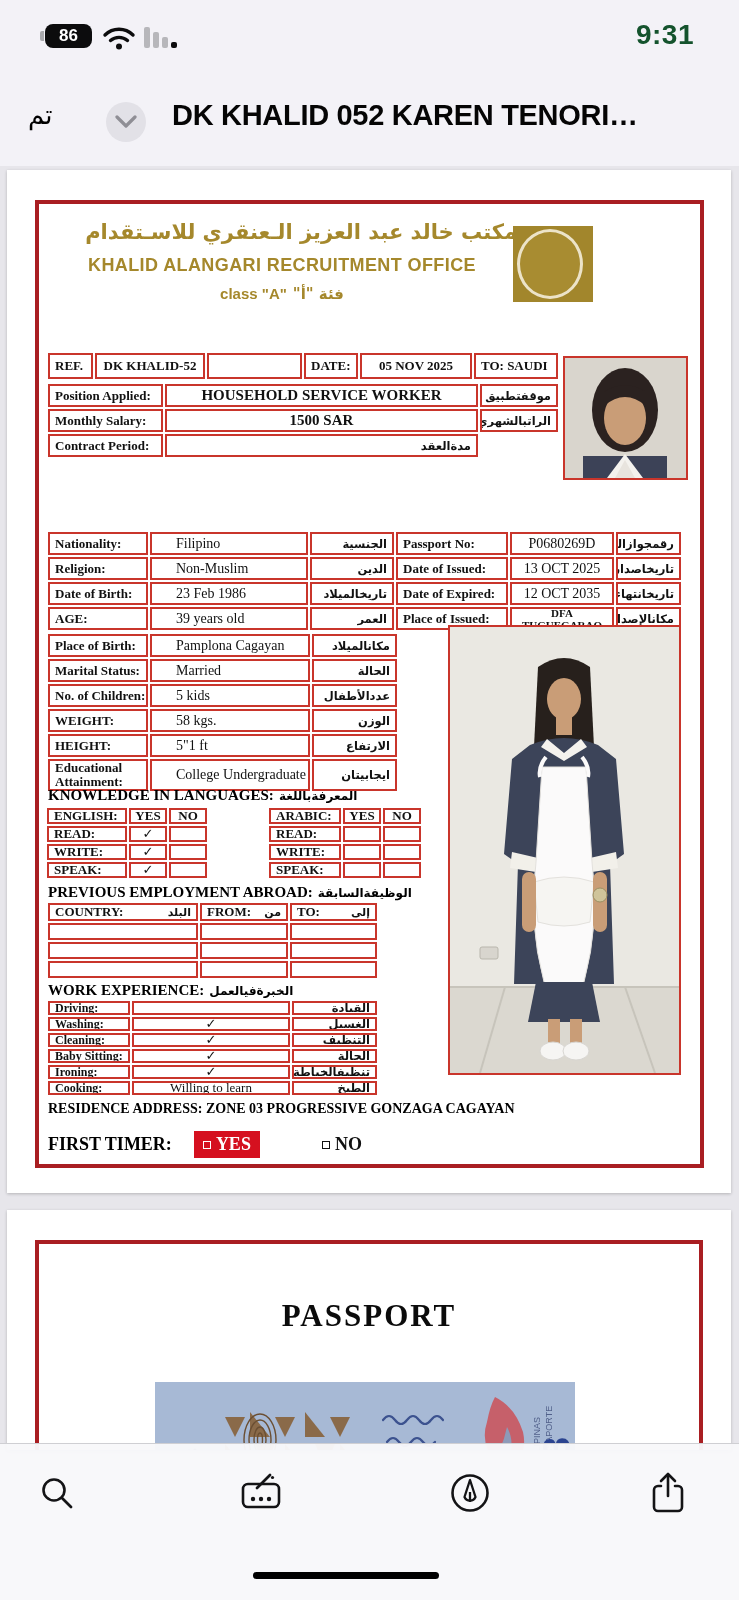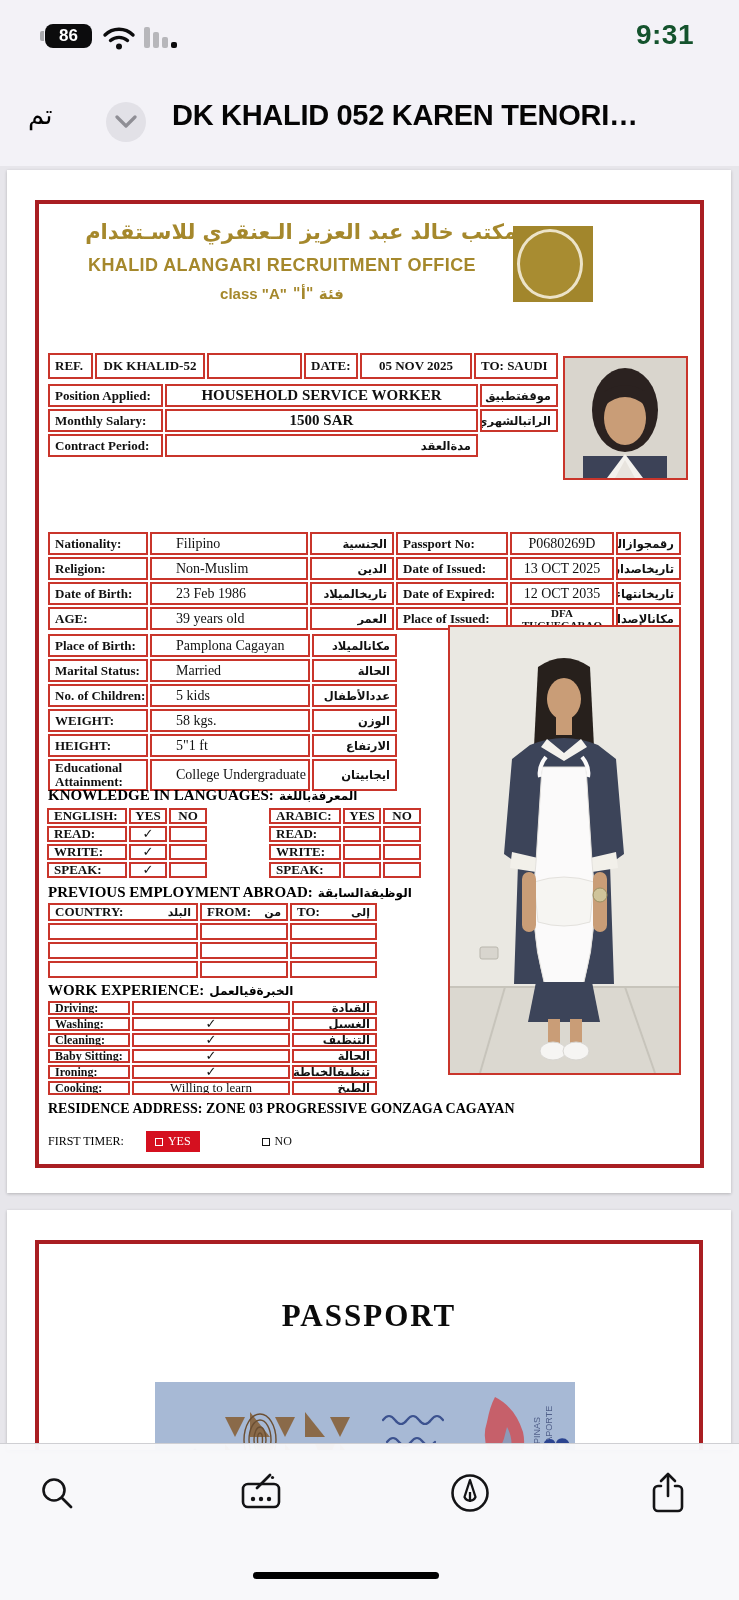--- a/index.html
+++ b/index.html
@@ -58,21 +58,21 @@
        font-size:11.5px;font-weight:700;}
   .between{justify-content:space-between;padding:0 5px;}
   .shead{position:absolute;font-family:"Liberation Serif",serif;font-weight:700;font-size:15px;display:flex;gap:5px;align-items:baseline;}
   .shead .arp{font-family:"DejaVu Sans",sans-serif;font-size:12px;direction:rtl;}
 
   .photo-box{position:absolute;border:2px solid var(--red2);background:#fff;overflow:hidden;}
 
   .namev{font-size:17px;font-weight:700;word-spacing:16px;}
 
   .residence{position:absolute;left:41px;top:931px;font-family:"Liberation Serif",serif;font-weight:700;font-size:14px;}
-  .ft-row{position:absolute;left:41px;top:961px;display:flex;align-items:center;font-family:"Liberation Serif",serif;font-weight:400;font-size:12px;}
+  .ft-row{position:absolute;left:41px;top:961px;display:flex;align-items:center;font-family:"Liberation Serif",serif;font-weight:700;font-size:18px;}
   .box{display:inline-block;width:8px;height:8px;border:1.5px solid currentColor;margin-right:5px;}
   .yes-pill{margin-left:22px;background:#d5101f;color:#fff;padding:3px 9px;display:flex;align-items:center;}
   .no-opt{margin-left:62px;display:flex;align-items:center;color:#111;}
 
   .pass-title{position:absolute;left:0;width:724px;top:88px;text-align:center;font-family:"Liberation Serif",serif;
               font-weight:700;font-size:31px;letter-spacing:2px;color:#0b0b0b;}
 
   
   .toolbar{position:absolute;left:0;top:1443px;width:739px;height:157px;background:rgba(248,248,250,.97);
            border-top:1px solid #cfcfd3;z-index:6;}

